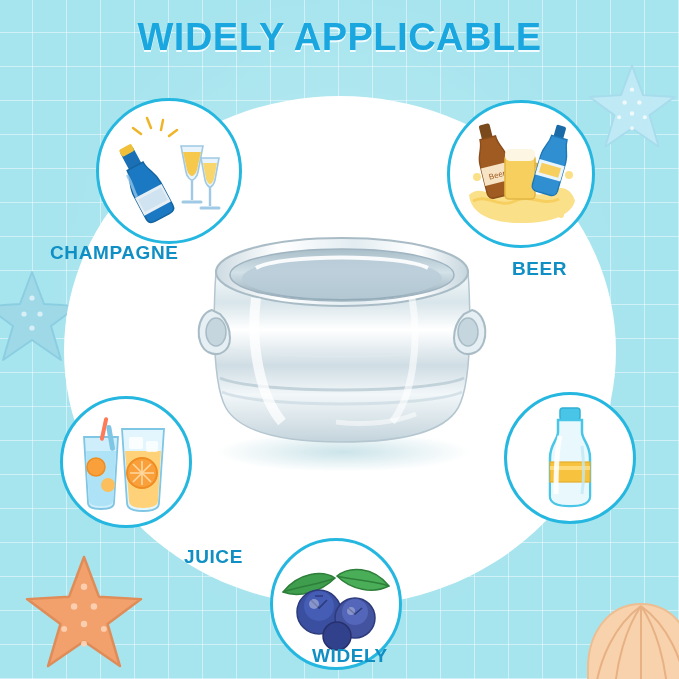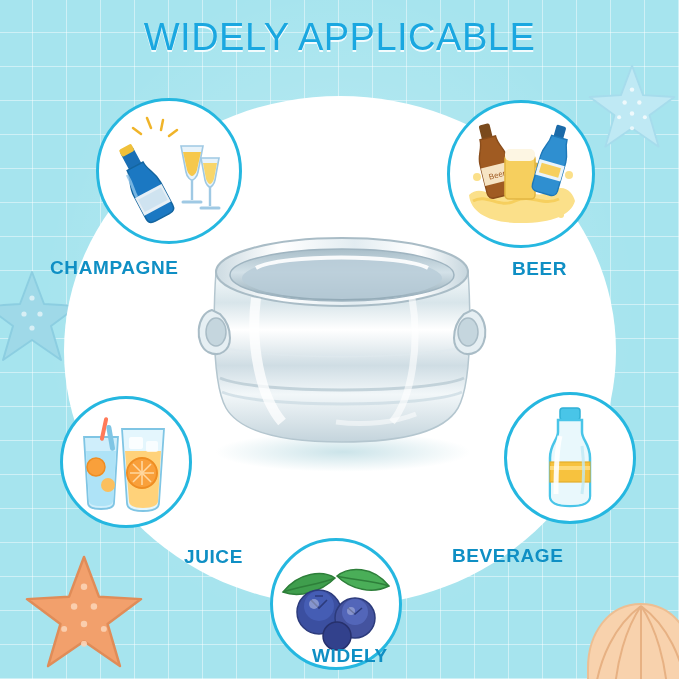--- a/index.html
+++ b/index.html
@@ -37,21 +37,21 @@
   }
 
   
   #title {
     position: absolute;
     top: 16px;
     left: 0;
     width: 679px;
     text-align: center;
     font-size: 38px;
-    font-weight: normal;
+    font-weight: bold;
     letter-spacing: 0.5px;
     color: #1aa7e0;
     text-shadow: 0 2px 0 rgba(255,255,255,0.85);
     font-family: "Liberation Sans", sans-serif;
   }
 
   
   #disc {
     position: absolute;
     left: 64px;
@@ -251,21 +251,21 @@
         <path d="M72 36 L90 36 L86 54 C85 58 82 60 81 60 C80 60 77 58 76 54 Z" fill="#f6c84c"></path>
         <path d="M81 64 L81 84" stroke="#9fc9e4" stroke-width="2.4"></path>
         <path d="M72 86 L90 86" stroke="#9fc9e4" stroke-width="3" stroke-linecap="round"></path>
         <path d="M90 42 L108 42 L104 64 C103 69 100 71 99 71 C98 71 95 69 94 64 Z" fill="#e8f3fa" stroke="#9fc9e4" stroke-width="1.6"></path>
         <path d="M92 47 L106 47 L103 63 C102 66 100 68 99 68 C98 68 96 66 95 63 Z" fill="#f8d66b"></path>
         <path d="M99 71 L99 90" stroke="#9fc9e4" stroke-width="2.4"></path>
         <path d="M90 92 L108 92" stroke="#9fc9e4" stroke-width="3" stroke-linecap="round"></path>
       </g>
     </svg>
   </div>
-  <div class="caption" style="left:50px; top:257px;">CHAMPAGNE</div>
+  <div class="caption" style="left:50px; top:242px;">CHAMPAGNE</div>
 
   <div class="bubble" style="left:447px; top:100px; width:148px; height:148px;">
     <svg width="120" height="114" viewBox="0 0 120 114">
 
       <path d="M8 78 C20 66 34 84 48 76 C62 68 74 84 90 74 C104 66 112 76 114 84 C110 98 92 106 60 106 C28 106 10 96 8 78 Z" fill="#fbe08a"></path>
       <path d="M12 84 C26 76 38 92 54 84 C70 76 82 90 98 82" fill="none" stroke="#f6cf5e" stroke-width="3"></path>
 
       <g transform="rotate(-14 34 50)">
         <rect x="28" y="6" width="11" height="16" rx="2" fill="#7a4a1d"></rect>
         <path d="M26 20 C26 30 20 34 20 44 L20 74 C20 78 23 80 26 80 L42 80 C45 80 48 78 48 74 L48 44 C48 34 42 30 42 20 Z" fill="#a05b22" stroke="#8a4d1b" stroke-width="1.4"></path>
@@ -335,21 +335,20 @@
 
       <path d="M25 58 L63 58 L63 90 C63 96 57 99 44 99 C31 99 25 96 25 90 Z" fill="#e9f8fc"></path>
 
       <rect x="24" y="56" width="40" height="20" fill="#f7c23e" stroke="#e3ae2b" stroke-width="1.2"></rect>
       <rect x="24" y="60" width="40" height="4" fill="#ffe08a" opacity="0.8"></rect>
 
       <path d="M34 30 C31 42 30 60 30 88" fill="none" stroke="#ffffff" stroke-width="5" opacity="0.9"></path>
       <path d="M56 40 C58 56 58 74 56 88" fill="none" stroke="#bfe9f4" stroke-width="3" opacity="0.8"></path>
     </svg>
   </div>
-  <div class="caption" style="left:452px; top:545px;">BEVERAGE</div>
 
   <div class="bubble" style="left:270px; top:538px; width:132px; height:132px;">
     <svg width="110" height="96" viewBox="0 0 110 96">
 
       <path d="M2 36 C18 16 42 14 54 22 C40 36 18 42 2 36 Z" fill="#3f9e4d" stroke="#2e7f3a" stroke-width="1.5"></path>
       <path d="M2 36 C20 30 40 28 54 22" fill="none" stroke="#2e7f3a" stroke-width="1.4"></path>
       <path d="M108 30 C92 10 68 10 56 20 C70 34 92 38 108 30 Z" fill="#4aae58" stroke="#2e7f3a" stroke-width="1.5"></path>
       <path d="M108 30 C90 24 70 24 56 20" fill="none" stroke="#2e7f3a" stroke-width="1.4"></path>
 
       <circle cx="38" cy="56" r="22" fill="#3b4fa0" stroke="#2c3b7c" stroke-width="1.5"></circle>

